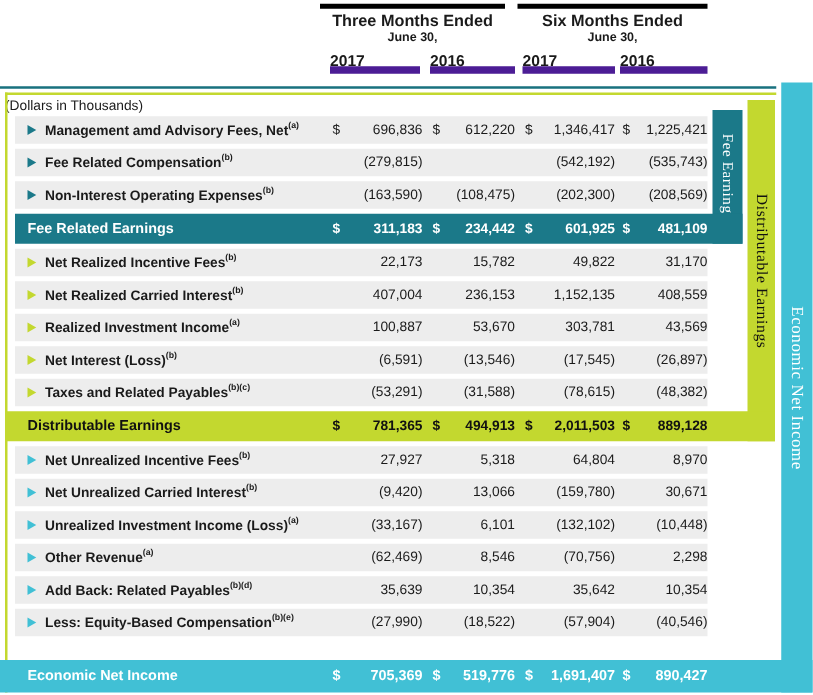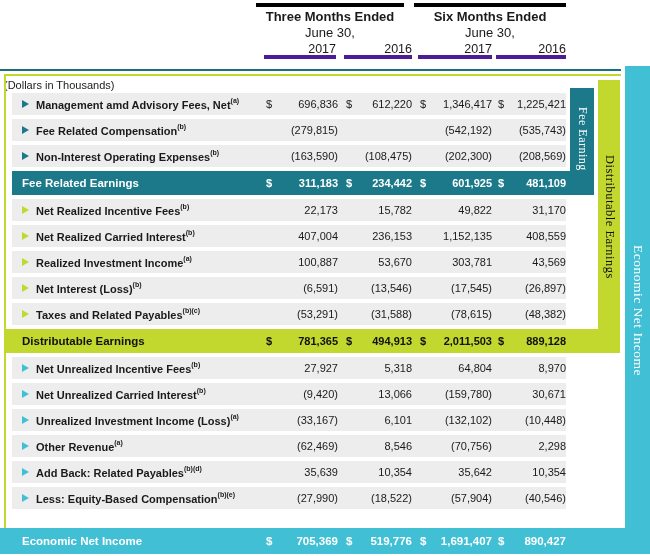--- a/index.html
+++ b/index.html
@@ -6,23 +6,23 @@
   html,body { background:#fff; }
   body { width:650px; height:556px; font-family:"Liberation Sans", sans-serif; position:relative; overflow:hidden; color:#1a1a1a; }
   .page { position:relative; width:548px; height:556px; background:#fff; }
 
   
   .grp { position:absolute; top:0; height:44px; }
   .grp-1 { left:256px; width:148px; }
   .grp-2 { left:414px; width:152px; }
   .grp-rule { position:absolute; top:3px; left:0; right:0; height:4px; background:#000; }
   .grp-title { position:absolute; top:9px; left:0; width:100%; text-align:center; font-weight:bold; font-size:13px; white-space:nowrap; }
-  .grp-sub { position:absolute; top:25px; left:0; width:100%; text-align:center; font-weight:normal; font-size:13px; }
+  .grp-sub { position:absolute; top:25px; left:0; width:100%; text-align:center; font-weight:bold; font-size:10px; }
   .dollars { position:absolute; left:4px; top:47px; font-size:11px;margin-top:32px; }
-  .yr { position:absolute; top:42px; height:17px; text-align:right; font-weight:normal; font-size:12.5px; border-bottom:4px solid #4c1d95; }
+  .yr { position:absolute; top:42px; height:17px; text-align:left; font-weight:bold; font-size:12.5px; border-bottom:6px solid #4c1d95; }
   .yr1 { left:264px; width:72px; } .yr2 { left:344px; width:68px; }
   .yr3 { left:418px; width:74px; } .yr4 { left:496px; width:70px; }
 
   .hdr-divider { position:absolute; top:69px; left:0; width:621px; height:2px; background:var(--divider_dark,#19717f); }
   .frame { position:absolute; top:74px; left:4px; width:617px; height:480px;
            border-top:2px solid var(--chartreuse,#c3d82f); border-left:2px solid var(--chartreuse,#c3d82f); }
 
   
   .vband { position:absolute; display:flex; align-items:center; justify-content:center;
            writing-mode:vertical-rl; font-family:"Liberation Serif", serif; letter-spacing:.5px; white-space:nowrap; }

